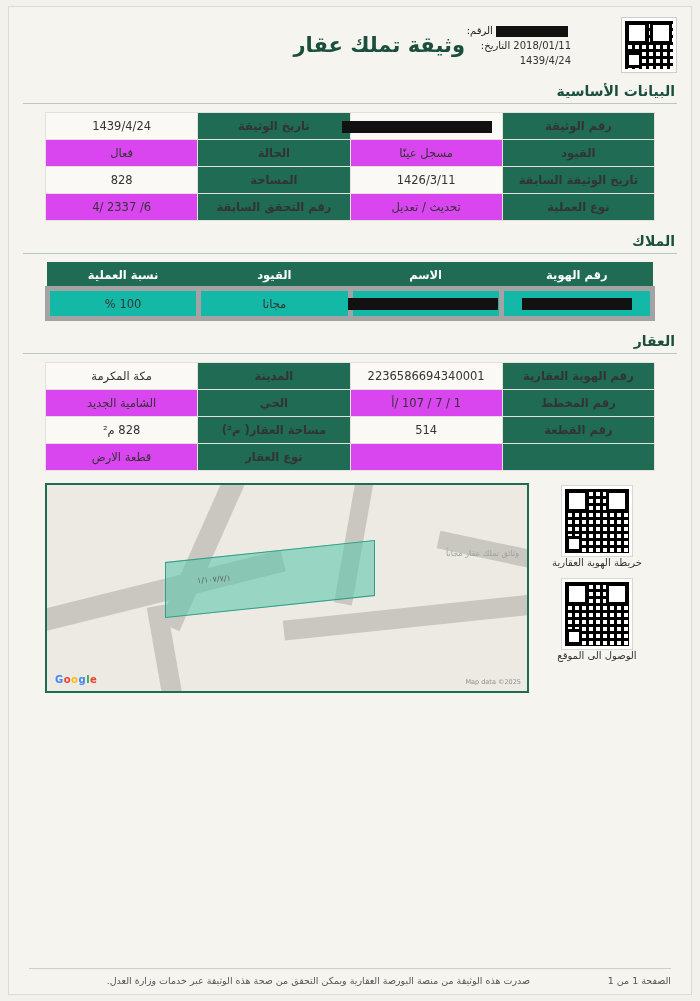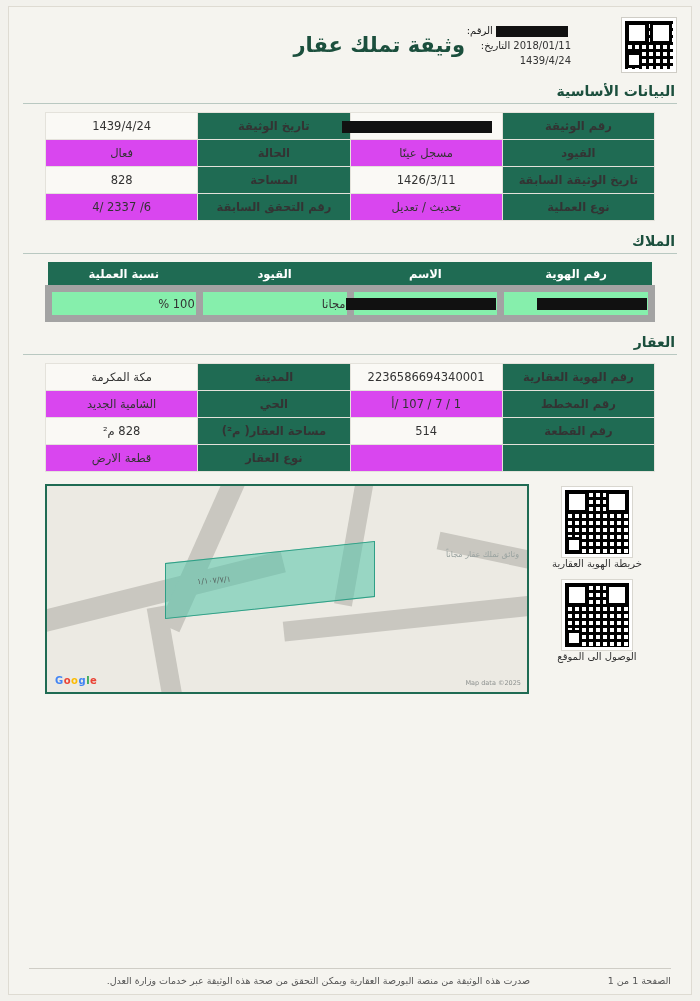--- a/index.html
+++ b/index.html
@@ -179,24 +179,24 @@
   }
   table.owners th {
     background: #1f6b53;
     color: #fff;
     font-weight: bold;
     font-size: 11.5px;
     height: 26px;
     border: 1px solid #1f6b53;
   }
   table.owners td {
-    border: 7px solid #a3a3a3;
-    background: #86efac;
+    border: 5px solid #a3a3a3;
+    background: #14b8a6;
     height: 30px;
-    text-align: right;
+    text-align: center;
     color: #333;
   }
 
   
   .map-area {
     display: flex;
     flex-direction: row-reverse;
     gap: 10px;
     margin: 2px 36px 0 36px;
   }

